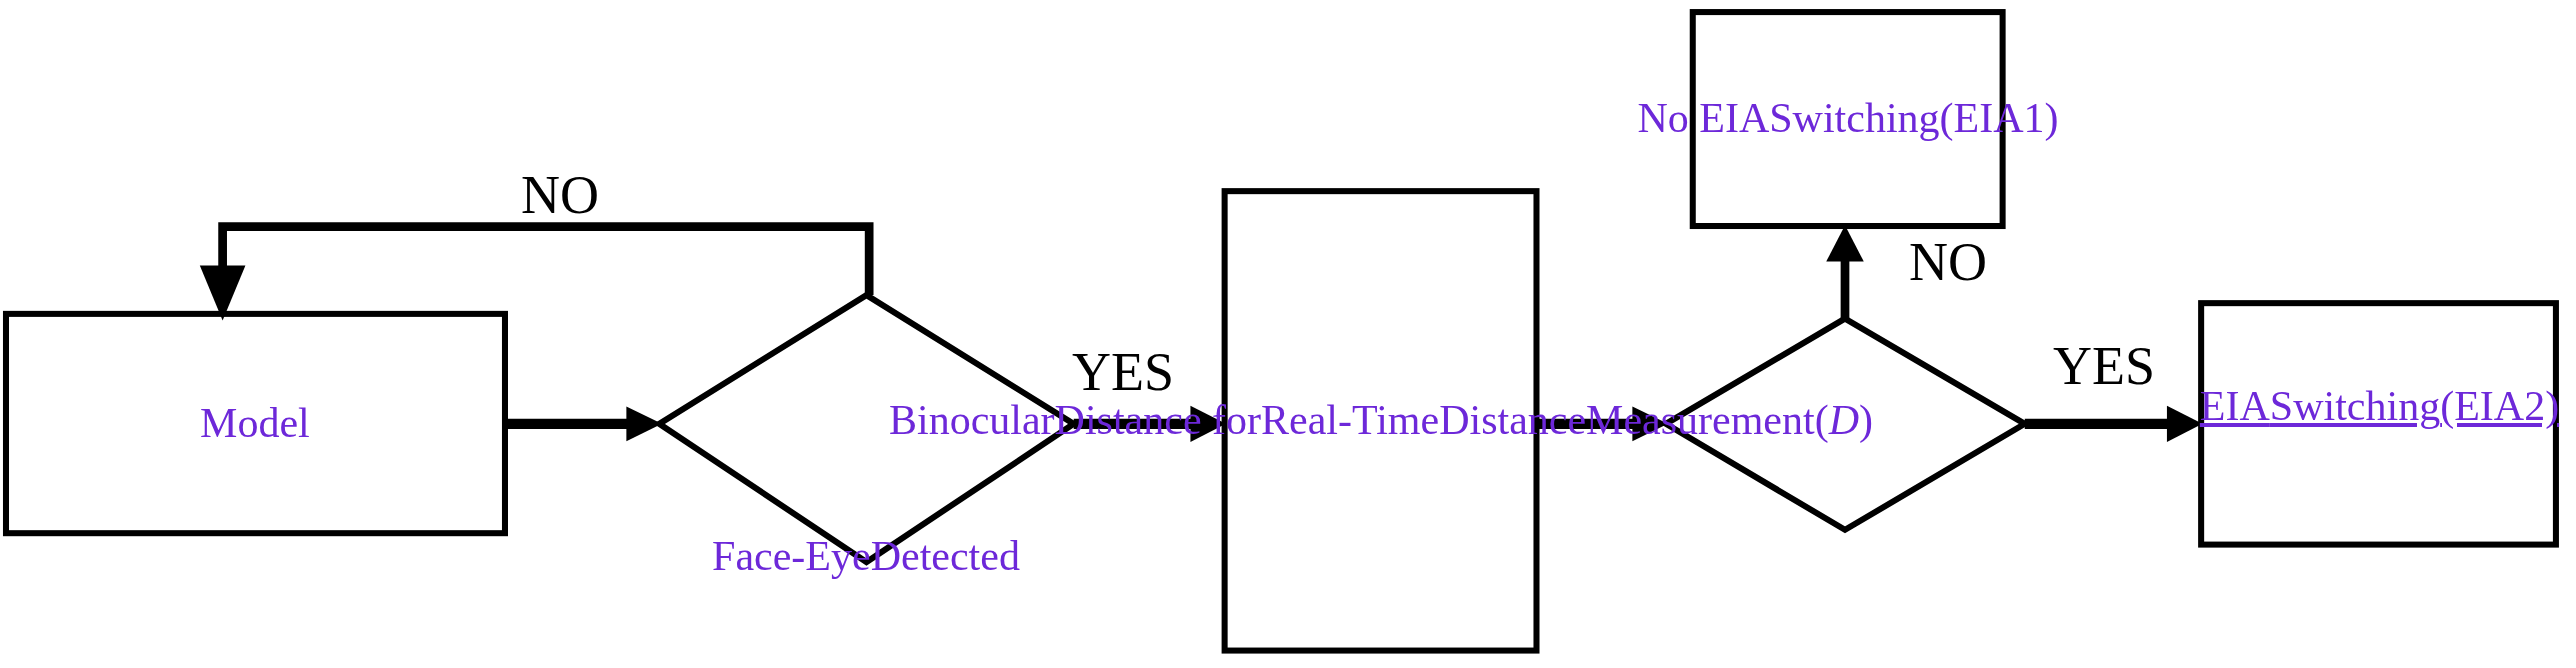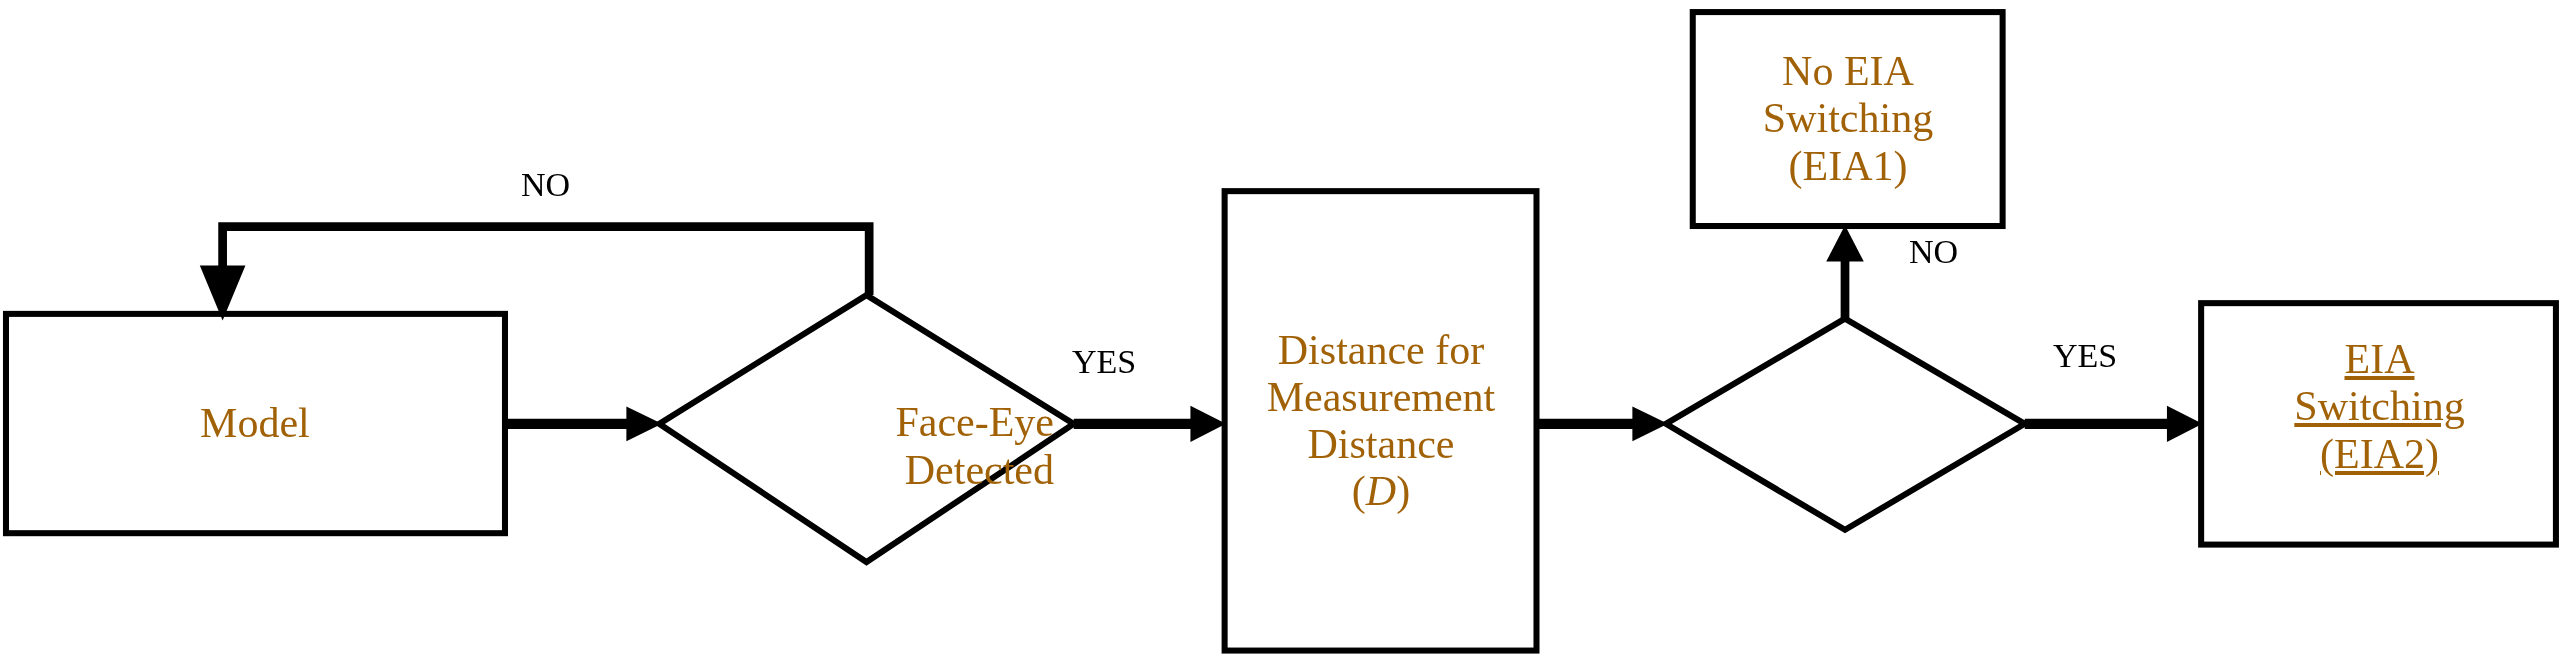--- a/index.html
+++ b/index.html
@@ -19,36 +19,35 @@
   #flow-svg {
     position: absolute;
     left: 0;
     top: 0;
     width: 2576px;
     height: 668px;
   }
   .node-label {
     position: absolute;
     display: flex;
-    flex-direction: column;
     align-items: center;
     justify-content: center;
     text-align: center;
-    color: #a16207;
+    color: #6d28d9;
     font-family: "Liberation Serif", "DejaVu Serif", serif;
     font-size: 42px;
     line-height: 1.12;
     white-space: pre;
     pointer-events: none;
   }
   .edge-label {
     position: absolute;
     color: #000000;
     font-family: "Liberation Serif", "DejaVu Serif", serif;
-    font-size: 34px;
+    font-size: 54px;
     line-height: 1;
     white-space: pre;
   }
   .ital { font-style: italic; }
 </style>
 </head>
 <body>
 
 <div id="canvas">
 
@@ -100,23 +99,25 @@
   <div class="node-label" style="left:5.4px; top:314px; width:499px; height:219px;">
     <span>Model</span>
   </div>
 
   <div class="node-label" style="left:678px; top:313px; width:376px; height:267px;align-items:flex-end;">
     <span>Face-Eye</span>
     <span>Detected</span>
   </div>
 
   <div class="node-label" style="left:1225px; top:191px; width:312px; height:460px;">
+    <span>Binocular</span>
     <span>Distance for</span>
+    <span>Real-Time</span>
+    <span>Distance</span>
     <span>Measurement</span>
-    <span>Distance</span>
     <span><span>(</span><span class="ital">D</span><span>)</span></span>
   </div>
 
 
   <div class="node-label" style="left:1693px; top:12px; width:310px; height:214px;">
     <span>No EIA</span>
     <span>Switching</span>
     <span>(EIA1)</span>
   </div>
 

